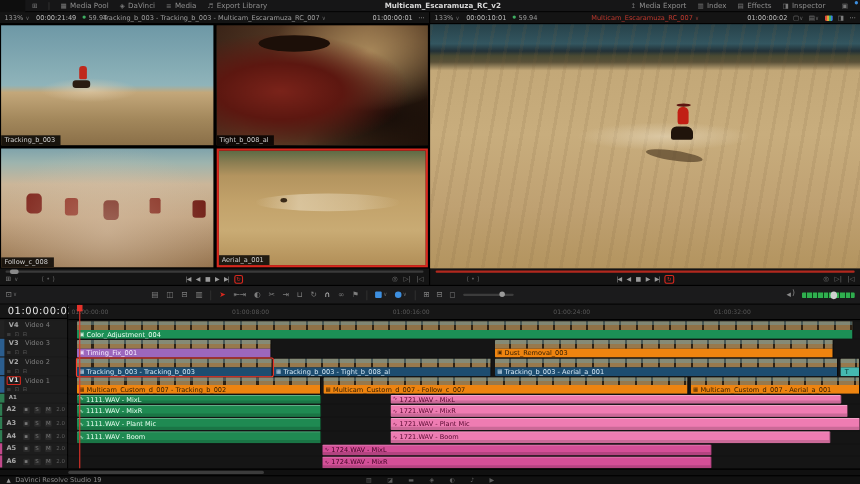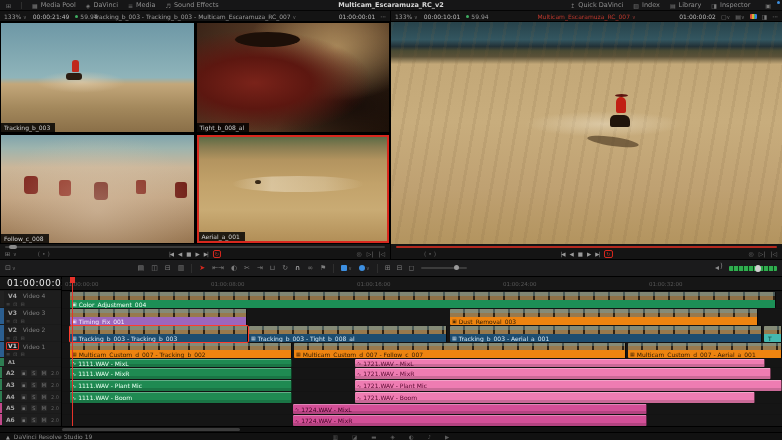--- a/index.html
+++ b/index.html
@@ -1,20 +1,20 @@
 <!DOCTYPE html>
 <html><head>
 <meta charset="utf-8">
 <style>
   *{box-sizing:border-box;margin:0;padding:0;font-family:"DejaVu Sans","Liberation Sans",sans-serif;-webkit-font-smoothing:antialiased}
   html,body{background:#000;}
   .screen{position:relative;width:782px;height:440px;background:#0e0e0e;overflow:hidden;color:#9a9a9a;}
 
   
-  .menubar{height:11px;background:#161617;border-bottom:1px solid #050505;display:flex;align-items:center;font-size:6.5px;position:relative;}
+  .menubar{height:11px;background:#161617;border-bottom:1px solid #050505;display:flex;align-items:center;font-size:6.5px;position:relative;margin-left:23px;}
   .mb-group{display:flex;align-items:center;gap:10px;padding:0 6px;}
   .mb-btn{display:flex;align-items:center;gap:3px;color:#8e8e8e;cursor:default;}
   .mb-btn .ic{font-size:6px;color:#7a7a7a;}
   .mb-title{position:absolute;left:50%;transform:translateX(-50%);color:#d8d8d8;font-weight:bold;}
   .mb-right{margin-left:auto;}
   .mb-divider{width:1px;height:7px;background:#2e2e2e;}
   .panel-toggle{color:#777;font-size:6px;margin:0 5px;}
   .notif-dot{position:absolute;right:2px;top:1px;width:3px;height:3px;border-radius:50%;background:#3d8fe0;}
 
   
@@ -166,36 +166,36 @@
       <span class="mb-btn">
           <span class="ic">◈</span>
           <span>DaVinci</span>
         </span>
       <span class="mb-btn">
           <span class="ic">≡</span>
           <span>Media</span>
         </span>
       <span class="mb-btn">
           <span class="ic">♬</span>
-          <span>Sound Effects</span>
+          <span>Export Library</span>
         </span>
     </div>
     <span class="mb-title">Multicam_Escaramuza_RC_v2</span>
     <div class="mb-group mb-right">
       <span class="mb-btn">
           <span class="ic">↥</span>
-          <span>Quick DaVinci</span>
+          <span>Media Export</span>
         </span>
       <span class="mb-btn">
           <span class="ic">▥</span>
           <span>Index</span>
         </span>
       <span class="mb-btn">
           <span class="ic">▤</span>
-          <span>Library</span>
+          <span>Effects</span>
         </span>
       <span class="mb-btn">
           <span class="ic">◨</span>
           <span>Inspector</span>
         </span>
       <span class="panel-toggle">▣</span>
     </div>
     <span class="notif-dot"></span>
   </div>
 

